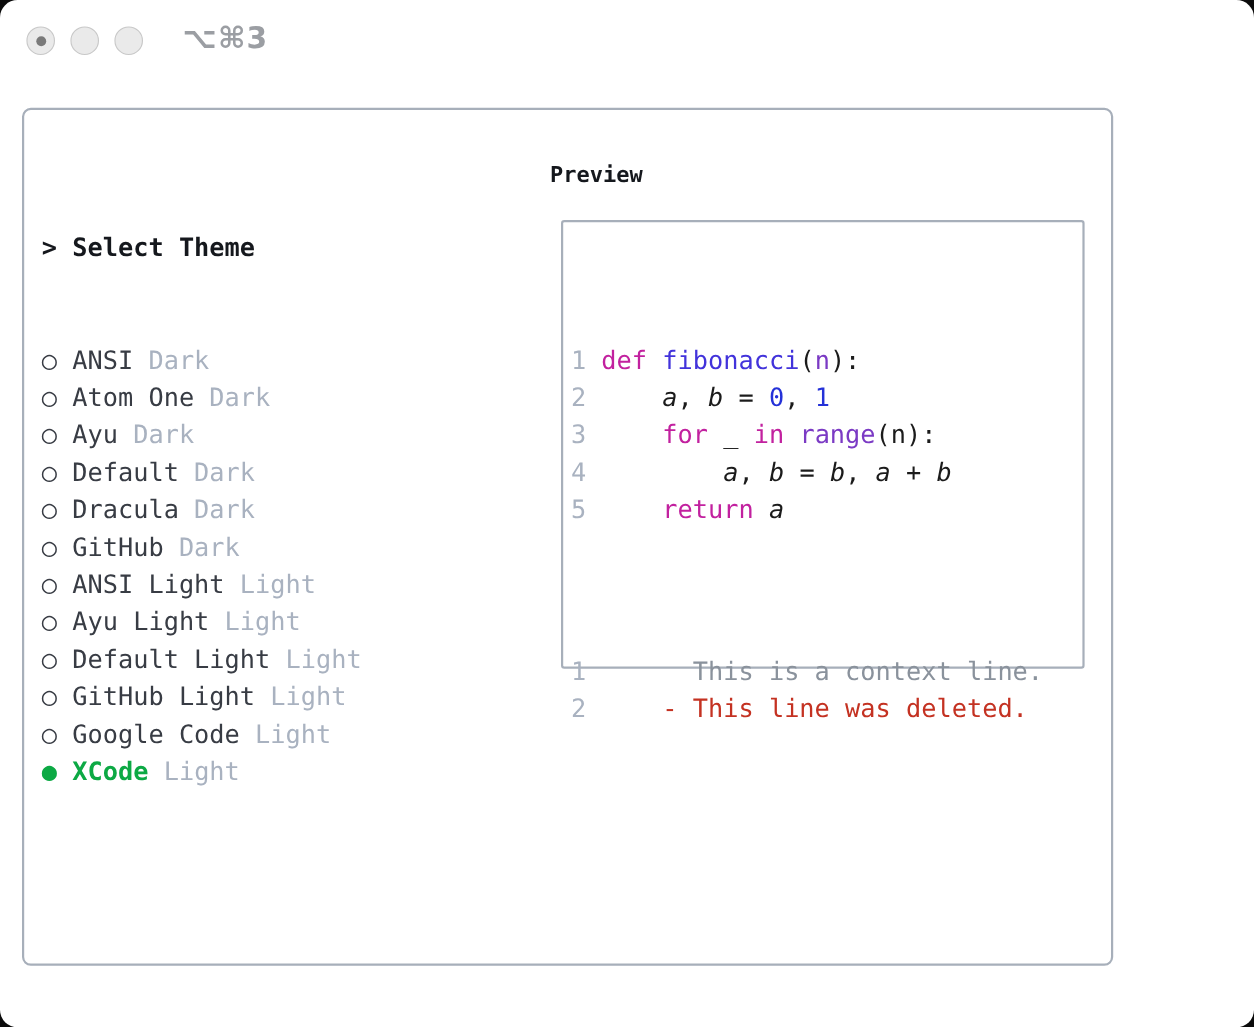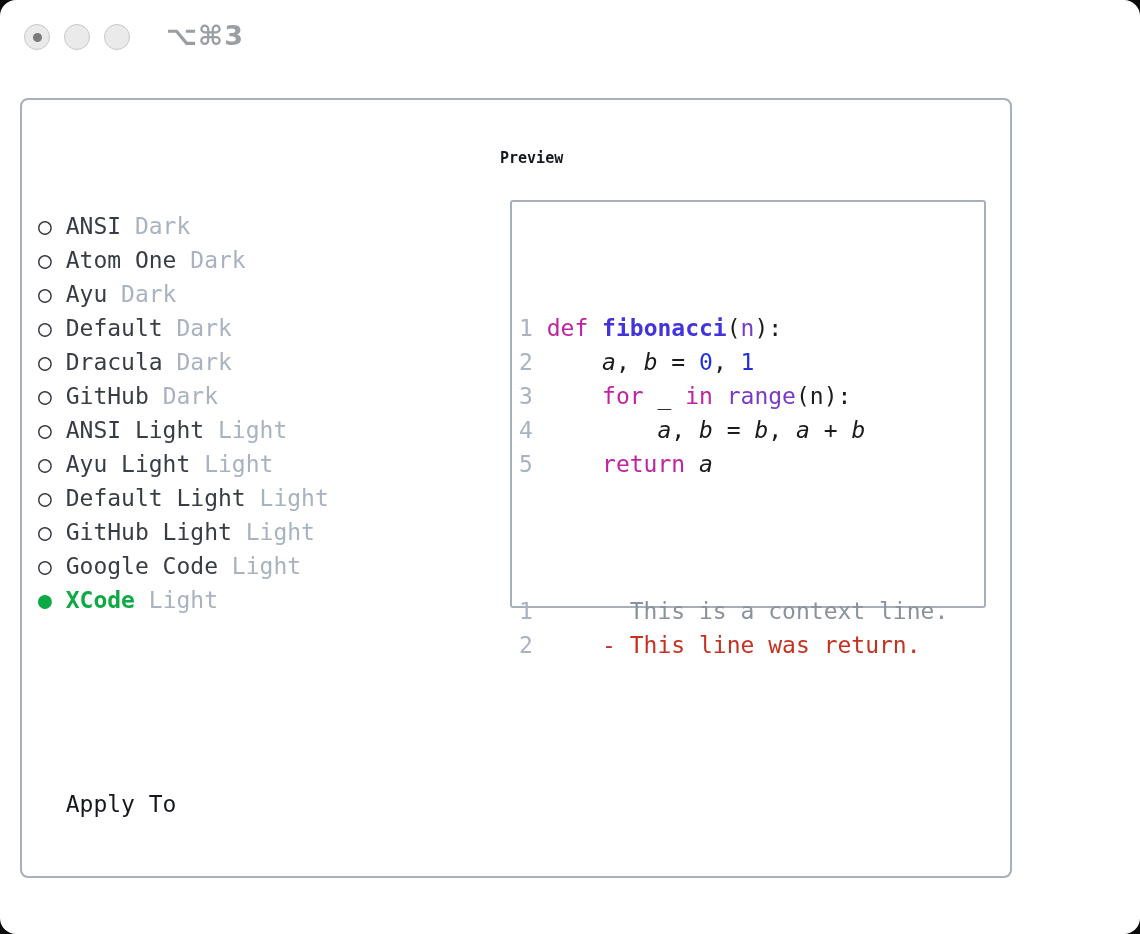--- a/index.html
+++ b/index.html
@@ -36,35 +36,35 @@
   .mk.sel{color:var(--accent_green);}
   .nm{color:var(--list_text);}
   .nm.sel{color:var(--accent_green);font-weight:bold;}
   .sf{color:var(--muted_text);}
   .hdr{font-weight:bold;color:var(--header_text);}
   .hdr .mk{color:var(--header_text);}
   .apply-label{color:var(--header_text);padding-left:2ch;}
   
   .preview-title{
     position:absolute;left:478px;top:41px;height:34px;line-height:34px;
-    font-size:15px;font-weight:bold;color:var(--header_text);white-space:pre;text-align:right;
+    font-size:20px;font-weight:bold;color:var(--header_text);white-space:pre;text-align:right;
   }
   .preview-box{
     position:absolute;left:488px;top:100px;width:476px;height:408px;
     border:2px solid var(--border);border-radius:3px;box-sizing:border-box;
     background:#fff;
   }
   .code{
     position:absolute;left:7px;top:41px;
     font-size:23px;line-height:34px;white-space:pre;color:var(--code_plain);
   }
   .cline{height:34px;}
   .lno{display:inline-block;width:2ch;color:var(--line_number);}
   .c-kw{color:var(--code_keyword);text-align:right;}
-  .c-fn{color:var(--code_function);font-weight:bold;}
+  .c-fn{color:var(--code_function);}
   .c-nu{color:var(--code_number);}
   .c-bi{color:var(--code_type);}
   .c-pm{color:var(--code_type);}
   .c-pl{color:var(--code_plain);}
   .c-va{color:var(--code_plain);font-style:italic;}
   .c-context{color:var(--diff_context);}
   .c-deleted{color:var(--diff_deleted);}
   .c-added{color:var(--diff_added);}
   #diff-lines{margin-top:45px;}
 </style>
@@ -78,32 +78,32 @@
         <span class="dot"></span>
       </span>
     <span class="light"></span>
     <span class="light"></span>
   </div>
   <span class="shortcut">⌥⌘3</span>
 
   <div class="panel">
 
     <div class="left-col">
+      <div class="lrow hdr"><span class="mk">&gt;</span><span>Select Theme</span></div>
       <div id="theme-list"><div class="lrow"><span class="mk">○</span><span class="nm">ANSI</span><span class="sf"> Dark</span></div><div class="lrow"><span class="mk">○</span><span class="nm">Atom One</span><span class="sf"> Dark</span></div><div class="lrow"><span class="mk">○</span><span class="nm">Ayu</span><span class="sf"> Dark</span></div><div class="lrow"><span class="mk">○</span><span class="nm">Default</span><span class="sf"> Dark</span></div><div class="lrow"><span class="mk">○</span><span class="nm">Dracula</span><span class="sf"> Dark</span></div><div class="lrow"><span class="mk">○</span><span class="nm">GitHub</span><span class="sf"> Dark</span></div><div class="lrow"><span class="mk">○</span><span class="nm">ANSI Light</span><span class="sf"> Light</span></div><div class="lrow"><span class="mk">○</span><span class="nm">Ayu Light</span><span class="sf"> Light</span></div><div class="lrow"><span class="mk">○</span><span class="nm">Default Light</span><span class="sf"> Light</span></div><div class="lrow"><span class="mk">○</span><span class="nm">GitHub Light</span><span class="sf"> Light</span></div><div class="lrow"><span class="mk">○</span><span class="nm">Google Code</span><span class="sf"> Light</span></div><div class="lrow"><span class="mk sel">●</span><span class="nm sel">XCode</span><span class="sf"> Light</span></div></div>
       <div class="lrow"></div>
-      <div class="lrow apply-label">Apply To</div>
       
       
       
       
     </div>
 
     <div class="preview-title">Preview</div>
 
     <div class="preview-box">
       <div class="code">
         <div id="code-lines"><div class="cline"><span class="lno">1</span><span class="c-kw">def</span><span class="c-pl"> </span><span class="c-fn">fibonacci</span><span class="c-pl">(</span><span class="c-pm">n</span><span class="c-pl">):</span></div><div class="cline"><span class="lno">2</span><span class="c-pl">    </span><span class="c-va">a</span><span class="c-pl">, </span><span class="c-va">b</span><span class="c-pl"> = </span><span class="c-nu">0</span><span class="c-pl">, </span><span class="c-nu">1</span></div><div class="cline"><span class="lno">3</span><span class="c-pl">    </span><span class="c-kw">for</span><span class="c-pl"> _ </span><span class="c-kw">in</span><span class="c-pl"> </span><span class="c-bi">range</span><span class="c-pl">(n):</span></div><div class="cline"><span class="lno">4</span><span class="c-pl">        </span><span class="c-va">a</span><span class="c-pl">, </span><span class="c-va">b</span><span class="c-pl"> = </span><span class="c-va">b</span><span class="c-pl">, </span><span class="c-va">a</span><span class="c-pl"> + </span><span class="c-va">b</span></div><div class="cline"><span class="lno">5</span><span class="c-pl">    </span><span class="c-kw">return</span><span class="c-pl"> </span><span class="c-va">a</span></div></div>
-        <div id="diff-lines"><div class="cline"><span class="lno">1</span><span class="c-context">      This is a context line.</span></div><div class="cline"><span class="lno">2</span><span class="c-deleted">    - This line was return.</span></div></div>
+        <div id="diff-lines"><div class="cline"><span class="lno">1</span><span class="c-context">      This is a context line.</span></div><div class="cline"><span class="lno">2</span><span class="c-deleted">    - This line was deleted.</span></div></div>
       </div>
     </div>
 
   </div>
 </div>
 
 </body></html>

